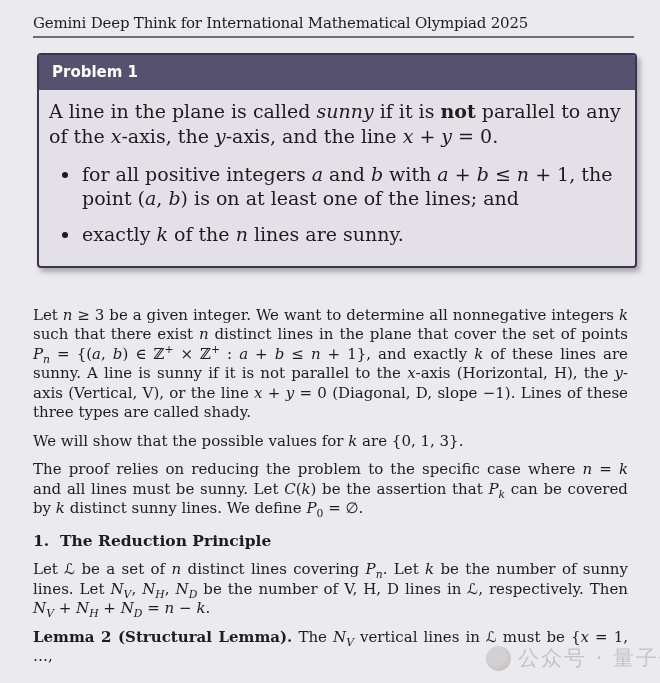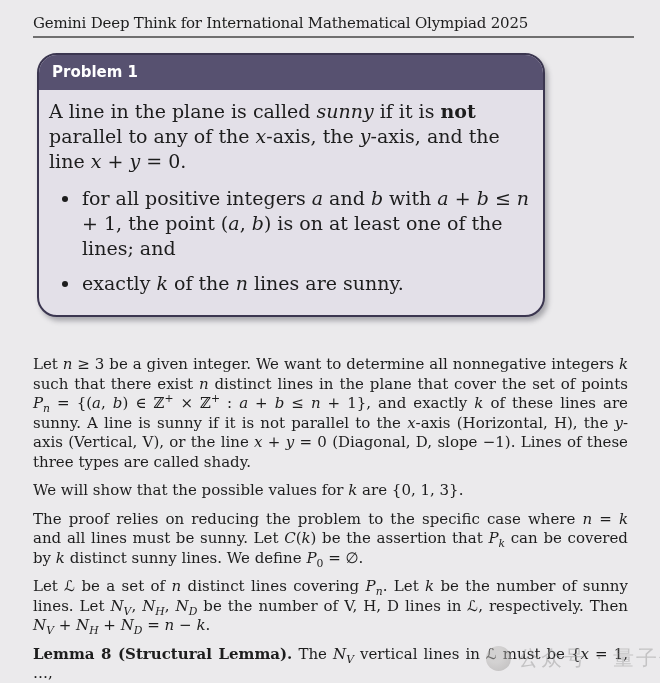--- a/index.html
+++ b/index.html
@@ -32,23 +32,23 @@
     line-height:1.15;
   }
   .title-rule{
     width:601px;height:2px;
     background:var(--rule);
     margin:0 0 15px 0;
   }
 
   .problem-box{
     margin-left:4px;
-    width:508px;
+    width:600px;
     border:2px solid var(--box-border);
-    border-radius:20px;
+    border-radius:4px;
     background:var(--box-body-bg);
     box-shadow:3px 4px 5px rgba(70,70,80,0.4);
     overflow:hidden;
   }
   .problem-box-header{
     background:var(--box-header-bg);
     color:var(--box-header-text);
     font-family:"DejaVu Sans","Liberation Sans",sans-serif;
     font-weight:bold;
     font-size:15px;
@@ -128,22 +128,23 @@
         <li><span>for all positive integers </span><span class="i">a</span><span> and </span><span class="i">b</span><span> with </span><span class="i">a</span><span> + </span><span class="i">b</span><span> ≤ </span><span class="i">n</span><span> + 1, the point (</span><span class="i">a</span><span>, </span><span class="i">b</span><span>) is on at least one of the lines; and</span></li>
         <li><span>exactly </span><span class="i">k</span><span> of the </span><span class="i">n</span><span> lines are sunny.</span></li>
       </ul>
     </div>
   </section>
 
   <section class="solution">
     <p><span>Let </span><span class="i">n</span><span> ≥ 3 be a given integer. We want to determine all nonnegative integers </span><span class="i">k</span><span> such that there exist </span><span class="i">n</span><span> distinct lines in the plane that cover the set of points </span><span class="i">P</span><span class="i sub">n</span><span> = {(</span><span class="i">a</span><span>, </span><span class="i">b</span><span>) ∈ ℤ</span><span class="sup">+</span><span> × ℤ</span><span class="sup">+</span><span> : </span><span class="i">a</span><span> + </span><span class="i">b</span><span> ≤ </span><span class="i">n</span><span> + 1}, and exactly </span><span class="i">k</span><span> of these lines are sunny. A line is sunny if it is not parallel to the </span><span class="i">x</span><span>-axis (Horizontal, H), the </span><span class="i">y</span><span>-axis (Vertical, V), or the line </span><span class="i">x</span><span> + </span><span class="i">y</span><span> = 0 (Diagonal, D, slope −1). Lines of these three types are called shady.</span></p>
     <p><span>We will show that the possible values for </span><span class="i">k</span><span> are {0, 1, 3}.</span></p>
     <p><span>The proof relies on reducing the problem to the specific case where </span><span class="i">n</span><span> = </span><span class="i">k</span><span> and all lines must be sunny. Let </span><span class="i">C</span><span>(</span><span class="i">k</span><span>) be the assertion that </span><span class="i">P</span><span class="i sub">k</span><span> can be covered by </span><span class="i">k</span><span> distinct sunny lines. We define </span><span class="i">P</span><span class="sub">0</span><span> = ∅.</span></p>
+    <h2 class="section-heading">1.&nbsp; The Reduction Principle</h2>
     <p><span>Let </span><span>ℒ</span><span> be a set of </span><span class="i">n</span><span> distinct lines covering </span><span class="i">P</span><span class="i sub">n</span><span>. Let </span><span class="i">k</span><span> be the number of sunny lines. Let </span><span class="i">N</span><span class="i sub">V</span><span>, </span><span class="i">N</span><span class="i sub">H</span><span>, </span><span class="i">N</span><span class="i sub">D</span><span> be the number of V, H, D lines in </span><span>ℒ</span><span>, respectively. Then </span><span class="i">N</span><span class="i sub">V</span><span> + </span><span class="i">N</span><span class="i sub">H</span><span> + </span><span class="i">N</span><span class="i sub">D</span><span> = </span><span class="i">n</span><span> − </span><span class="i">k</span><span>.</span></p>
-    <p><span class="b">Lemma 8 (Structural Lemma).</span><span> The </span><span class="i">N</span><span class="i sub">V</span><span> vertical lines in </span><span>ℒ</span><span> must be {</span><span class="i">x</span><span> = 1, …, </span></p>
+    <p><span class="b">Lemma 2 (Structural Lemma).</span><span> The </span><span class="i">N</span><span class="i sub">V</span><span> vertical lines in </span><span>ℒ</span><span> must be {</span><span class="i">x</span><span> = 1, …, </span></p>
   </section>
 
 </div>
 
 <div class="watermark">
   <span class="watermark-logo"></span>
   <span class="watermark-text">公众号 · 量子位</span>
 </div>
 
 </body></html>

